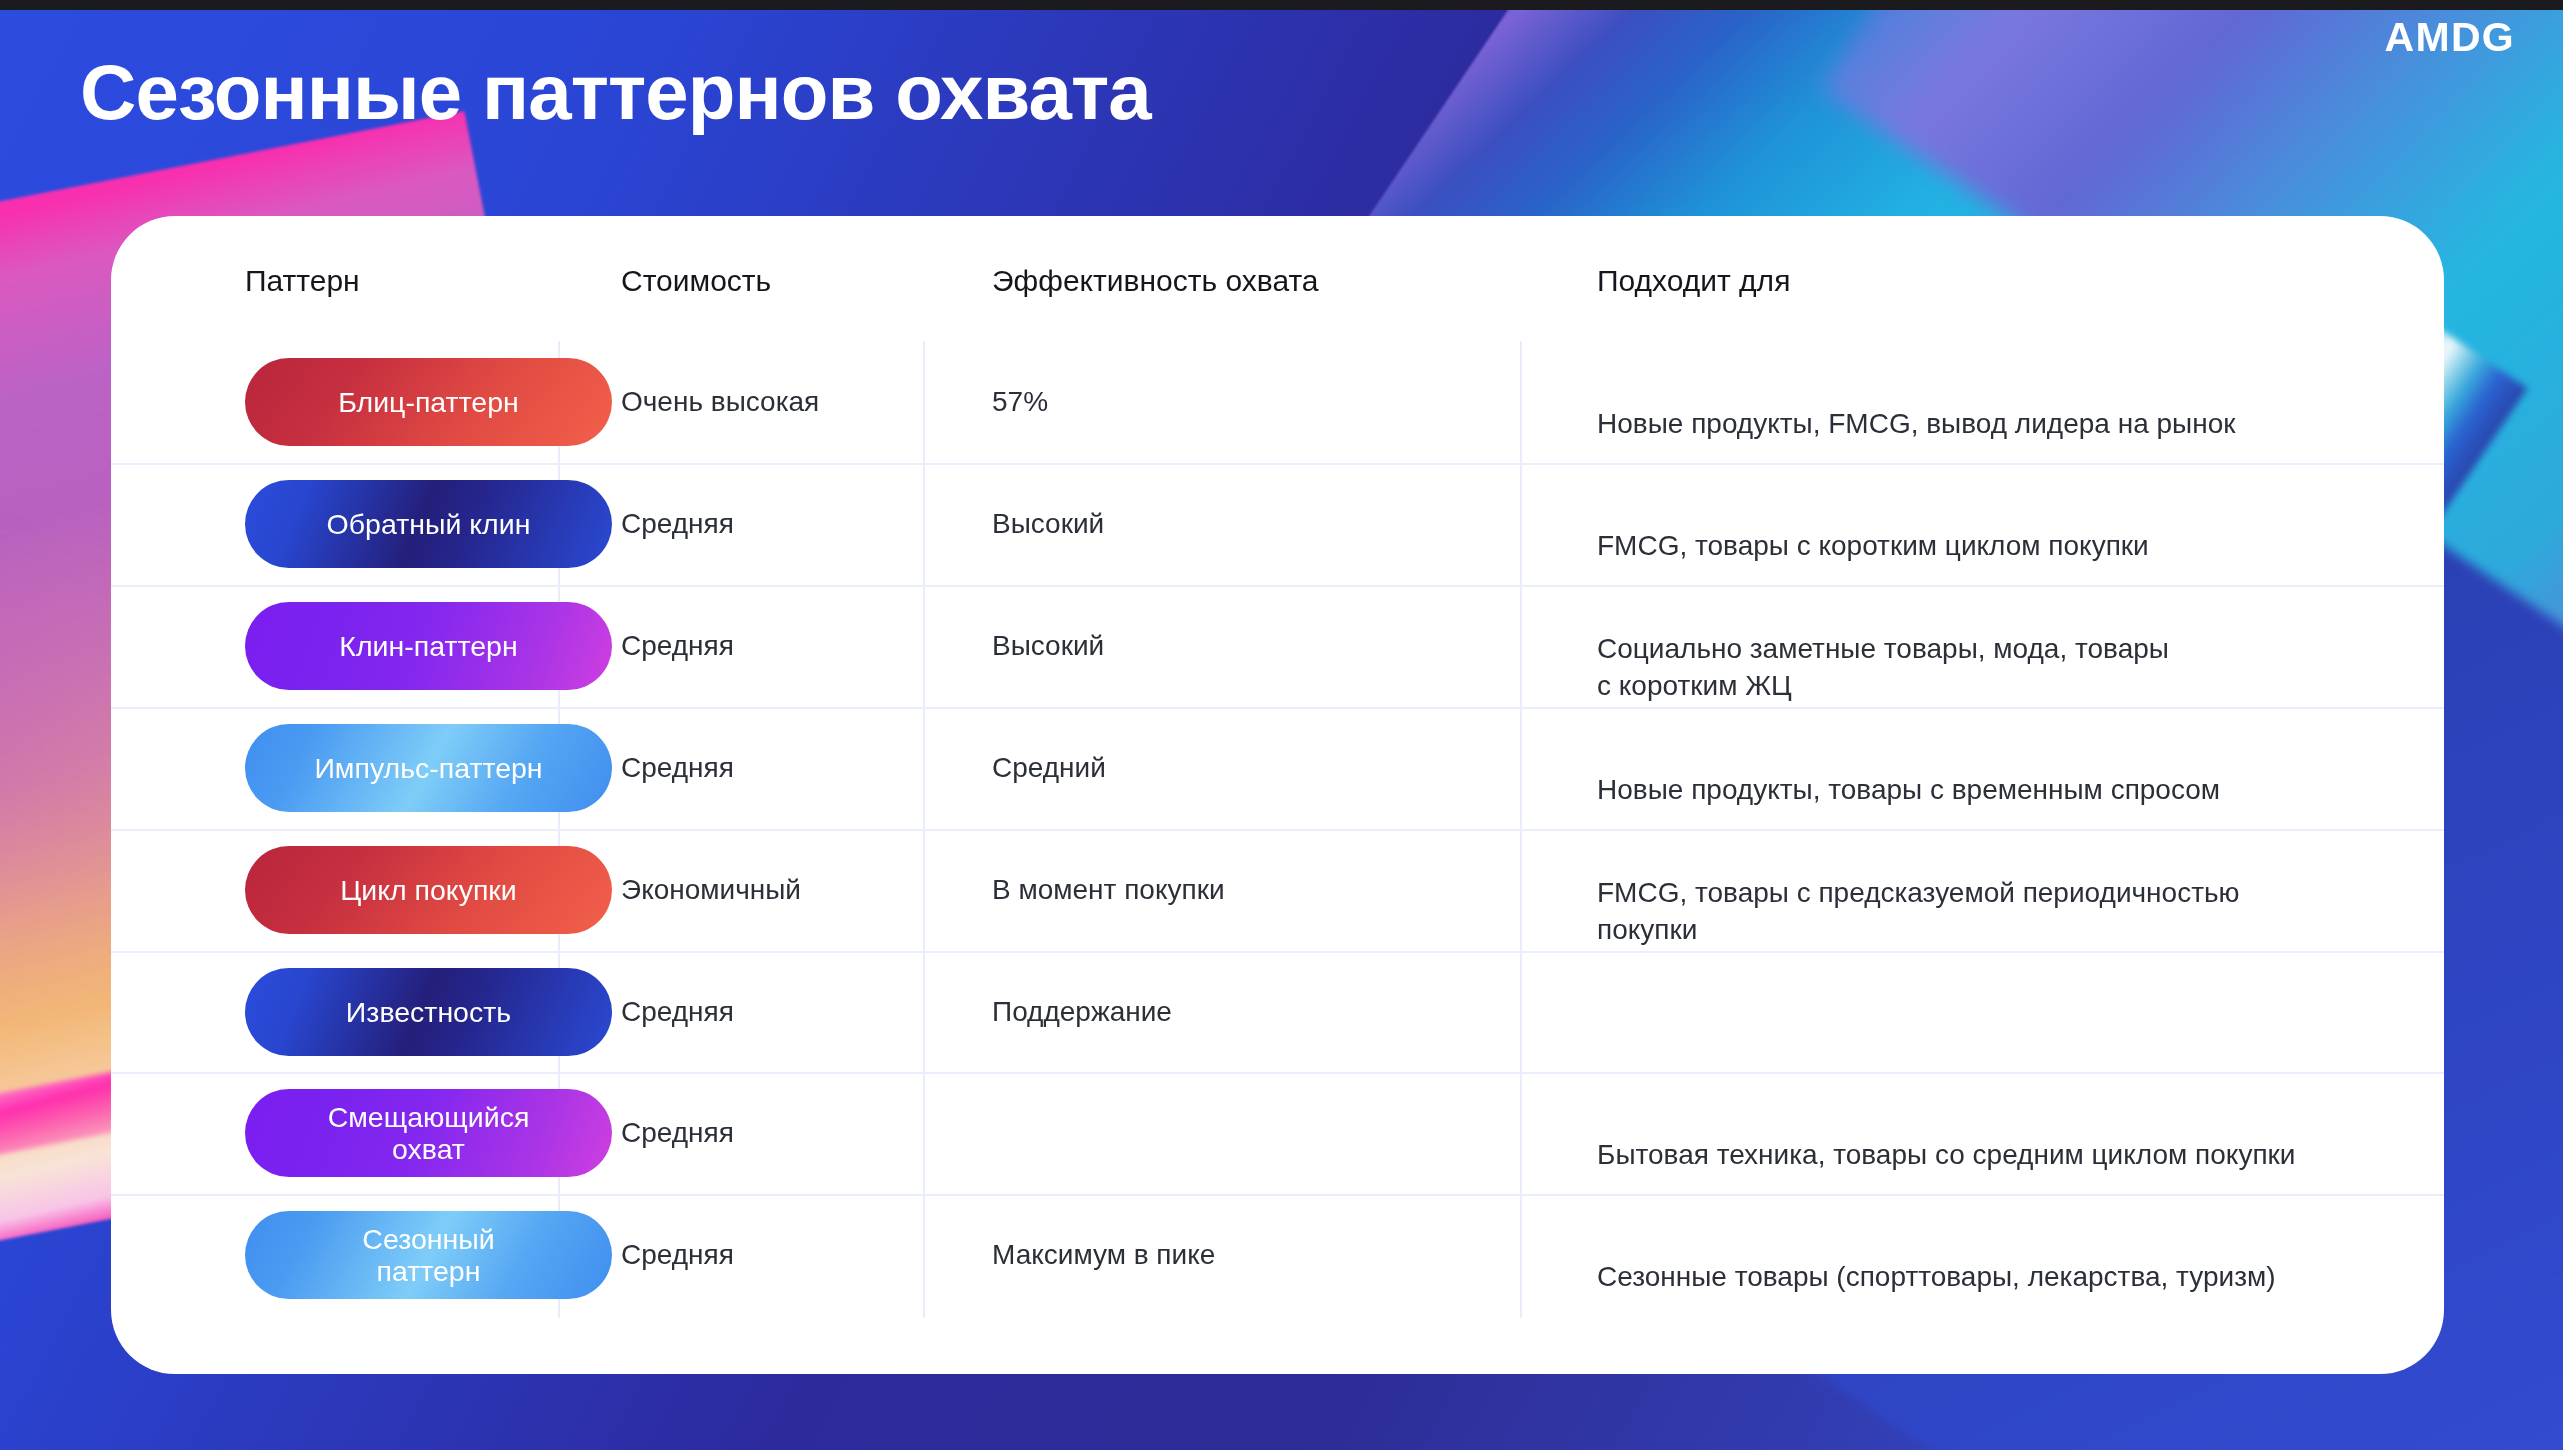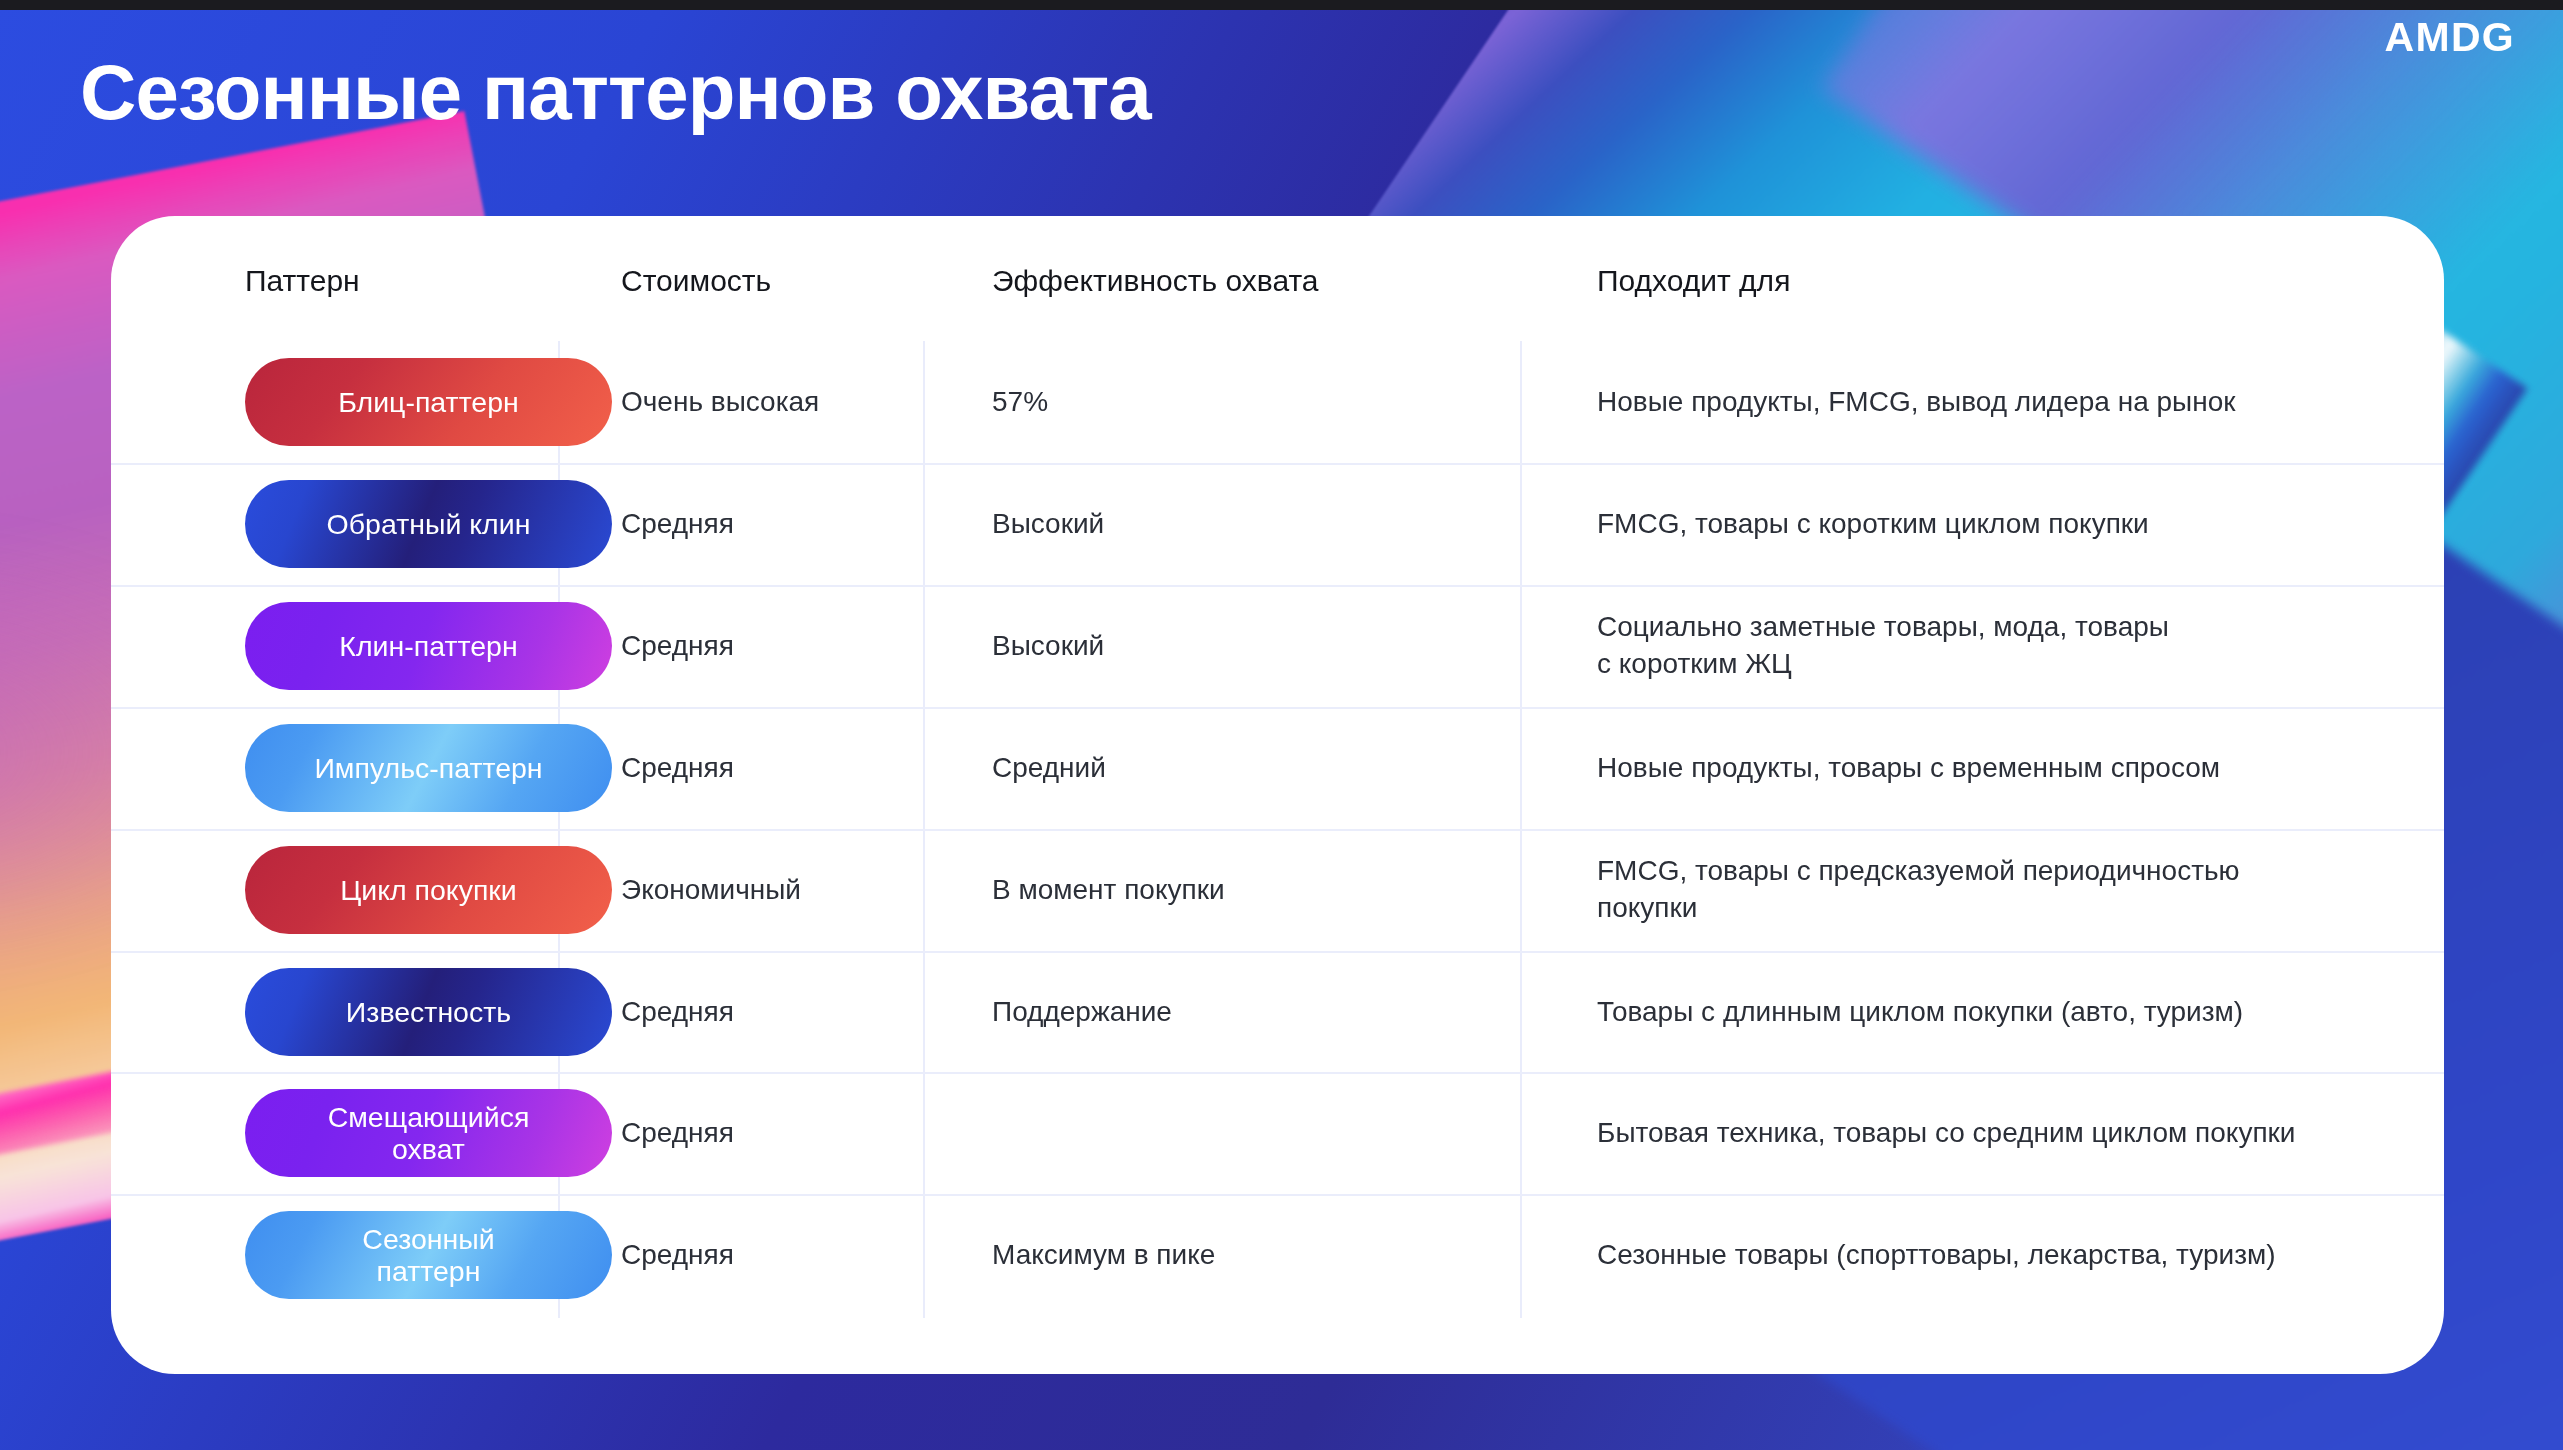--- a/index.html
+++ b/index.html
@@ -236,21 +236,21 @@
 
   .cell {
     position:absolute;
     color:#2b2f38;
     font-size:28px;
     line-height:1.32;
     font-weight:400;
   }
   .cell.cost   { left:510px; width:285px; }
   .cell.eff    { left:881px; width:501px; }
-  .cell.fits   { left:1486px; width:812px; }
+  .cell.fits   { left:1486px; width:812px;margin-top:22px; }
 
   
   .cell { top:50%; transform:translateY(-50%); }
 
   
   .g-red     { background: linear-gradient(128deg, #b9253c 0%, #c62f3f 28%, #e04a43 62%, #f2604a 100%); text-align: center; }
   .g-blue    { background: linear-gradient(112deg, #2a4cdc 0%, #2846cf 16%, #241f7a 48%, #25258c 60%, #2a4ad4 100%); }
   .g-violet  { background: linear-gradient(110deg, #7b1ef0 0%, #7a22ef 22%, #8427ef 48%, #a934e6 78%, #cf3fe0 100%); }
   .g-lblue   { background: linear-gradient(118deg, #3f8ef0 0%, #4b9bf2 18%, #7ecdf8 50%, #55a6f3 74%, #3f8ef0 100%); }
 </style>
@@ -321,21 +321,20 @@
             <div class="pill g-red">Цикл покупки</div>
             <div class="cell cost">Экономичный</div>
             <div class="cell eff">В момент покупки</div>
             <div class="cell fits">FMCG, товары с предсказуемой периодичностью<br>покупки</div>
           </div>
           <div class="row r5" style="top: 735px;">
             <div class="hdiv"></div>
             <div class="pill g-blue">Известность</div>
             <div class="cell cost">Средняя</div>
             <div class="cell eff">Поддержание</div>
-            <div class="cell fits">Товары с длинным циклом покупки (авто, туризм)</div>
           </div>
           <div class="row r6" style="top: 856px;">
             <div class="hdiv"></div>
             <div class="pill g-violet two-line">Смещающийся<br>охват</div>
             <div class="cell cost">Средняя</div>
             <div class="cell fits">Бытовая техника, товары со средним циклом покупки</div>
           </div>
           <div class="row r7" style="top: 978px;">
             <div class="hdiv"></div>
             <div class="pill g-lblue two-line">Сезонный<br>паттерн</div>

